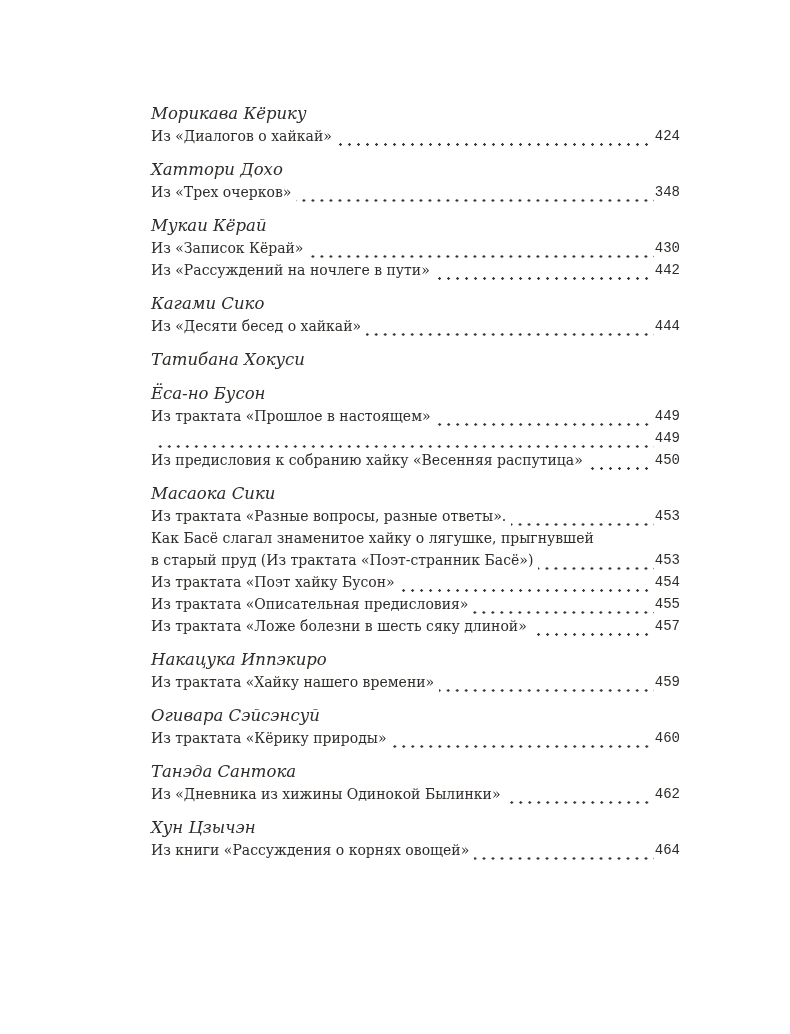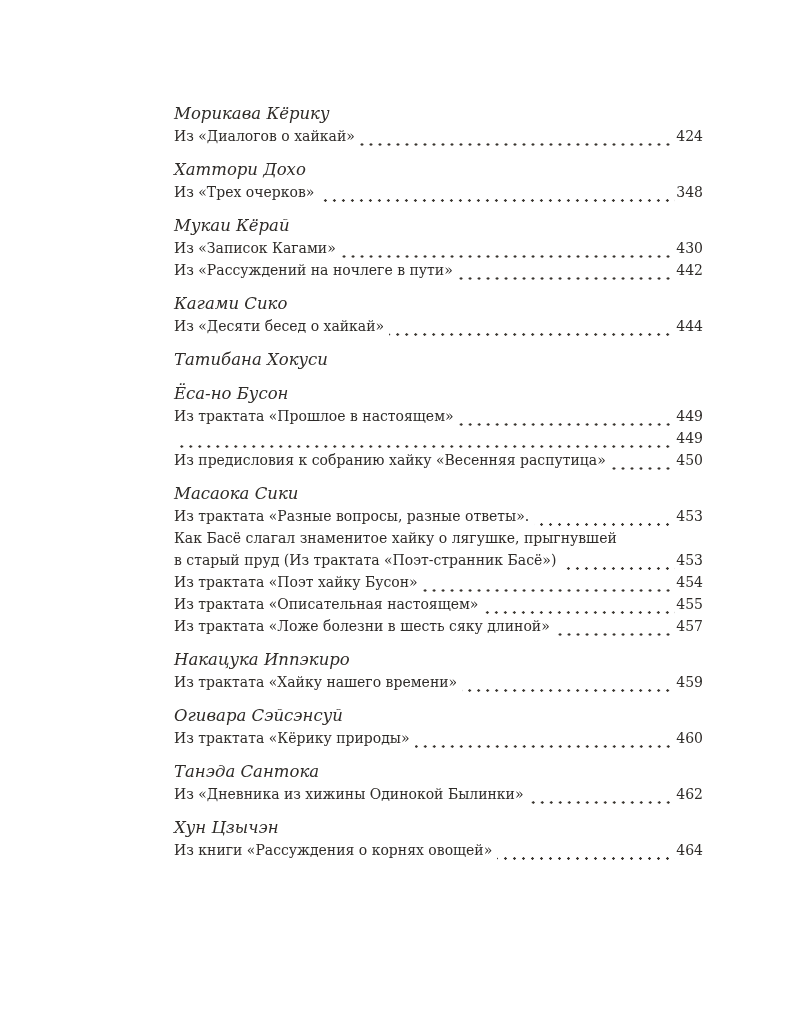--- a/index.html
+++ b/index.html
@@ -11,21 +11,21 @@
     position: relative;
     width: 790px;
     height: 1034px;
     background: #ffffff;
     overflow: hidden;
     font-family: "DejaVu Serif", "Liberation Serif", serif;
     color: #2e2b28;
   }
   .toc {
     position: absolute;
-    left: 174px;
+    left: 151px;
     top: 103px;
     width: 529px;
   }
   .group {
     margin: 0 0 12px 0;
   }
   .author {
     font-style: italic;
     font-size: 16.5px;
     line-height: 22px;
@@ -49,20 +49,21 @@
     margin-right: 1px;
     background-image: radial-gradient(circle at 1.5px 1.5px, #39352f 1.2px, rgba(0,0,0,0) 1.45px);
     background-size: 9px 3px;
     background-repeat: repeat-x;
     background-position: right 0 bottom 1px;
   }
   .pagenum {
     flex: 0 0 auto;
     white-space: nowrap;
     text-align: right;
+    font-family: Liberation Mono, monospace;
   }
 </style>
 </head>
 <body>
 
 <div class="page">
   <div class="toc" id="toc-root">
       <section class="group">
     <div class="author">Морикава Кёрику</div>
   <div class="row">
@@ -75,21 +76,21 @@
     <div class="author">Хаттори Дохо</div>
   <div class="row">
     <span class="title">Из «Трех очерков»</span>
     <span class="leader"></span>
     <span class="pagenum">348</span>
   </div>
       </section>
       <section class="group">
     <div class="author">Мукаи Кёрай</div>
   <div class="row">
-    <span class="title">Из «Записок Кагами»</span>
+    <span class="title">Из «Записок Кёрай»</span>
     <span class="leader"></span>
     <span class="pagenum">430</span>
   </div>
         <div class="row">
     <span class="title">Из «Рассуждений на ночлеге в пути»</span>
     <span class="leader"></span>
     <span class="pagenum">442</span>
   </div>
       </section>
       <section class="group">
@@ -135,21 +136,21 @@
     <span class="title">в старый пруд (Из трактата «Поэт-странник Басё»)</span>
     <span class="leader"></span>
     <span class="pagenum">453</span>
   </div>
         <div class="row">
     <span class="title">Из трактата «Поэт хайку Бусон»</span>
     <span class="leader"></span>
     <span class="pagenum">454</span>
   </div>
         <div class="row">
-    <span class="title">Из трактата «Описательная настоящем»</span>
+    <span class="title">Из трактата «Описательная предисловия»</span>
     <span class="leader"></span>
     <span class="pagenum">455</span>
   </div>
         <div class="row">
     <span class="title">Из трактата «Ложе болезни в шесть сяку длиной»</span>
     <span class="leader"></span>
     <span class="pagenum">457</span>
   </div>
       </section>
       <section class="group">

